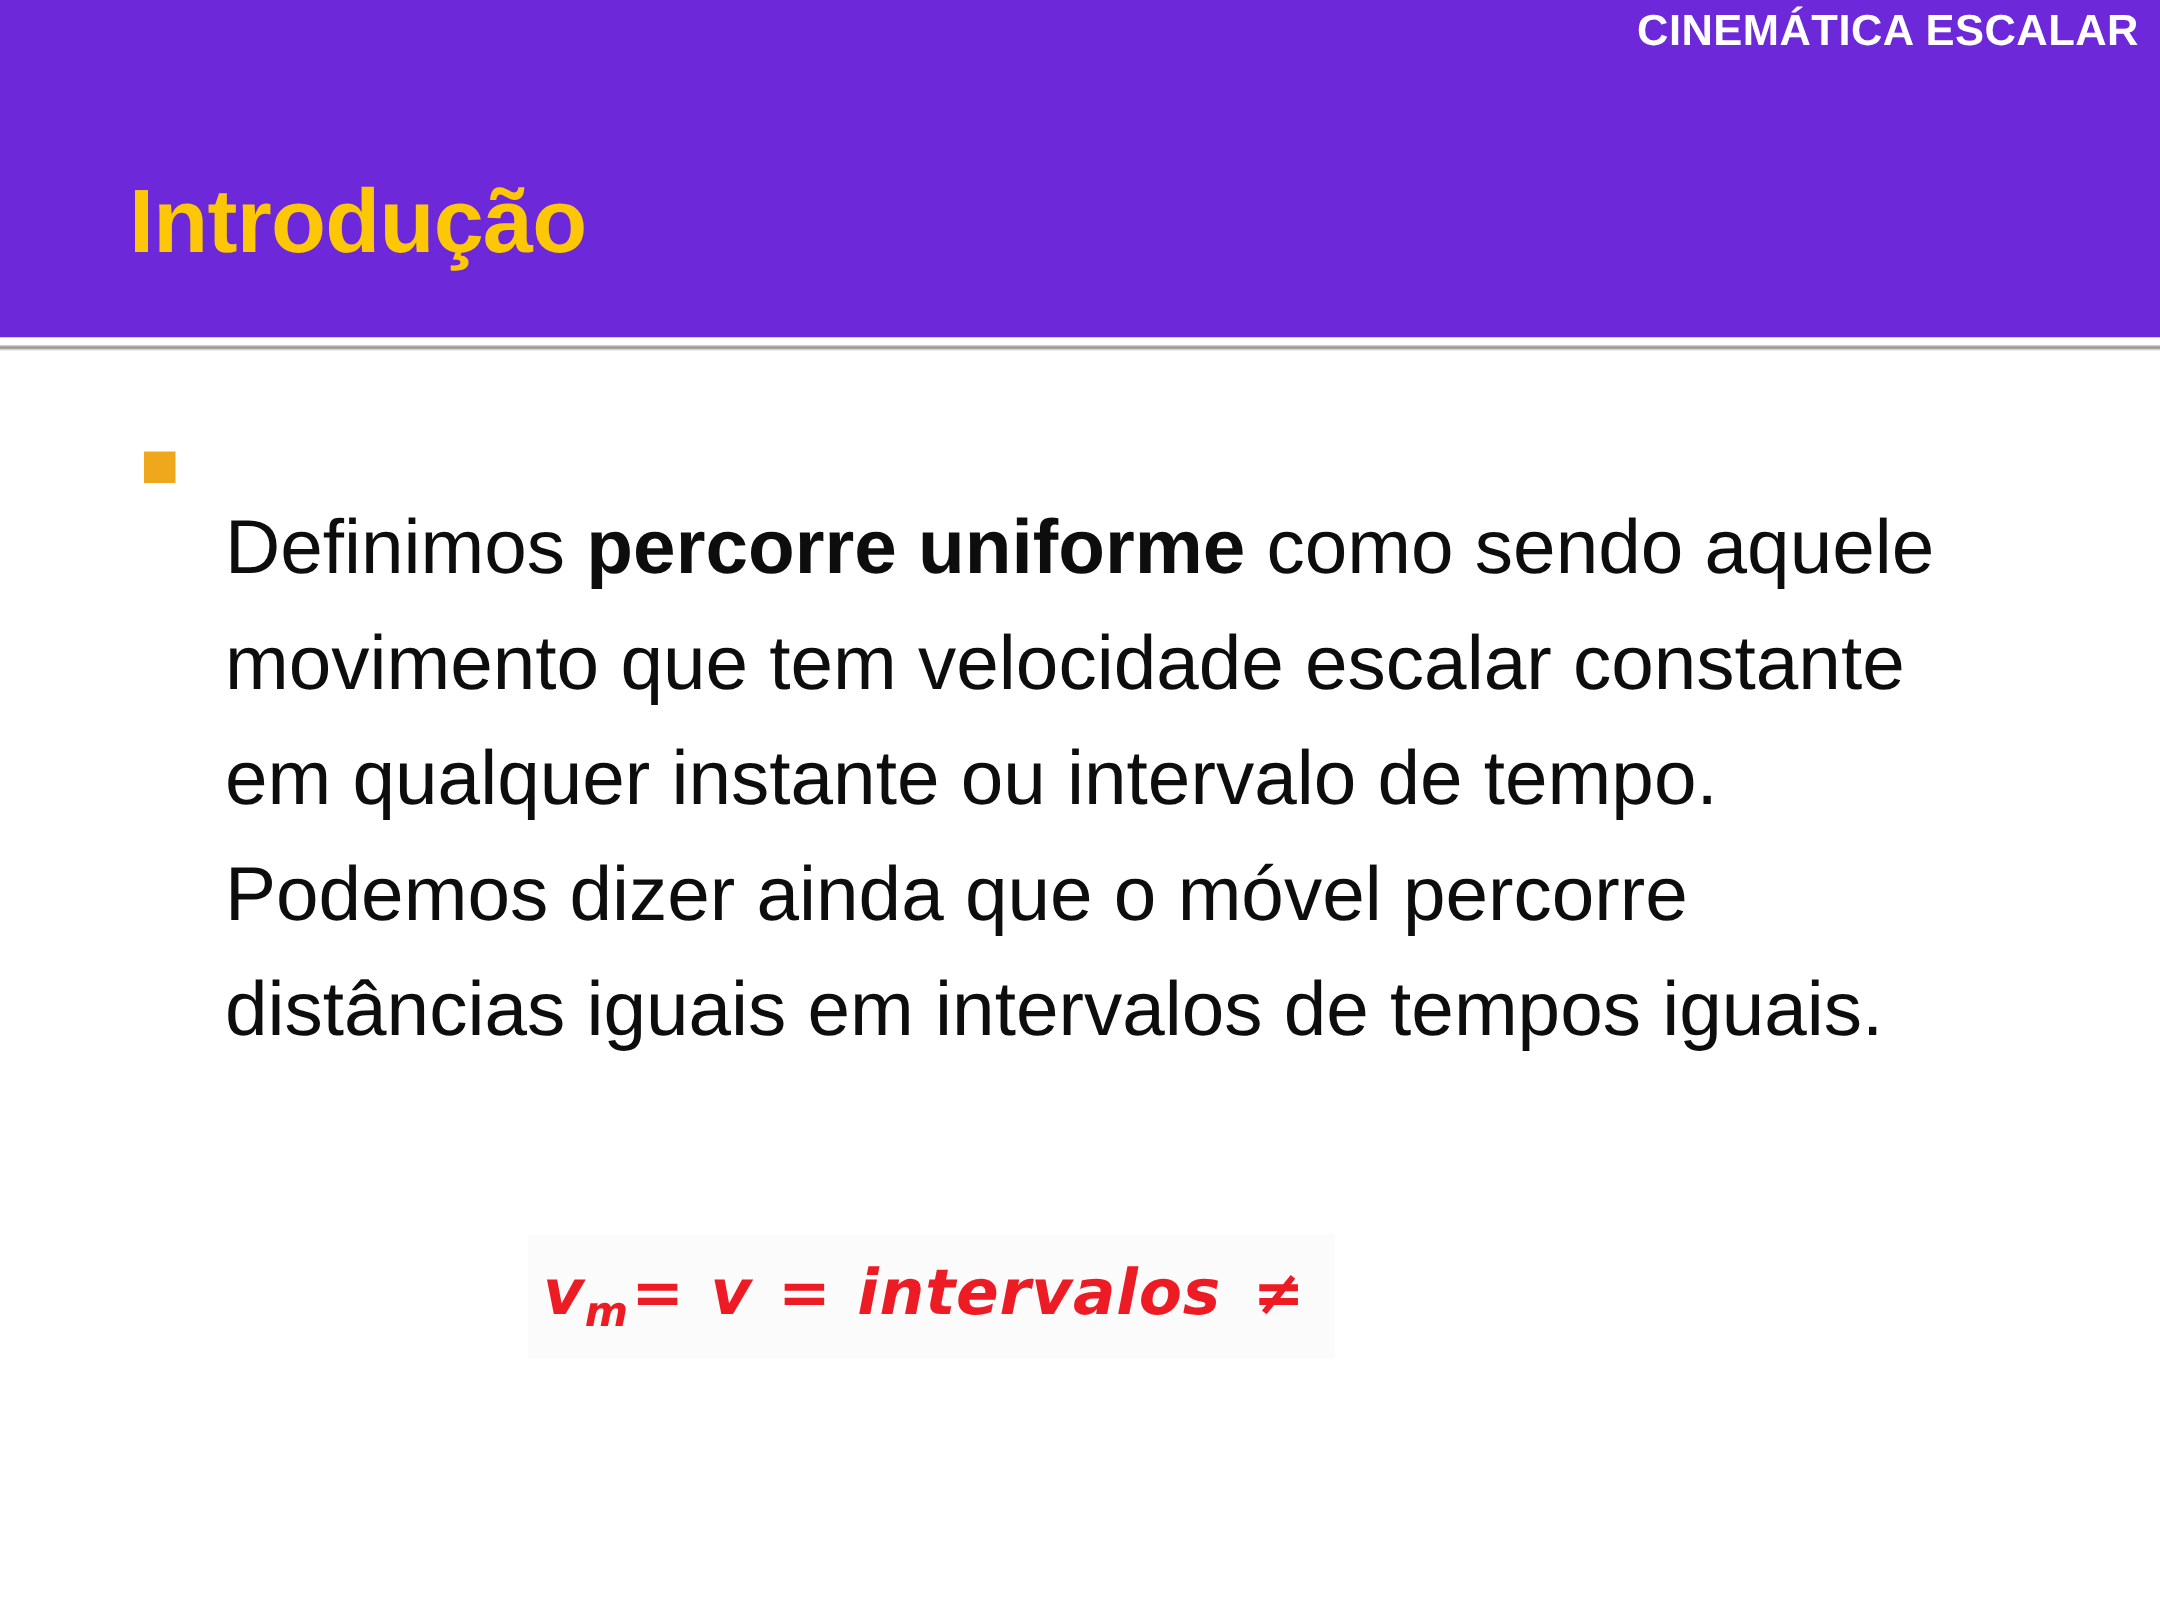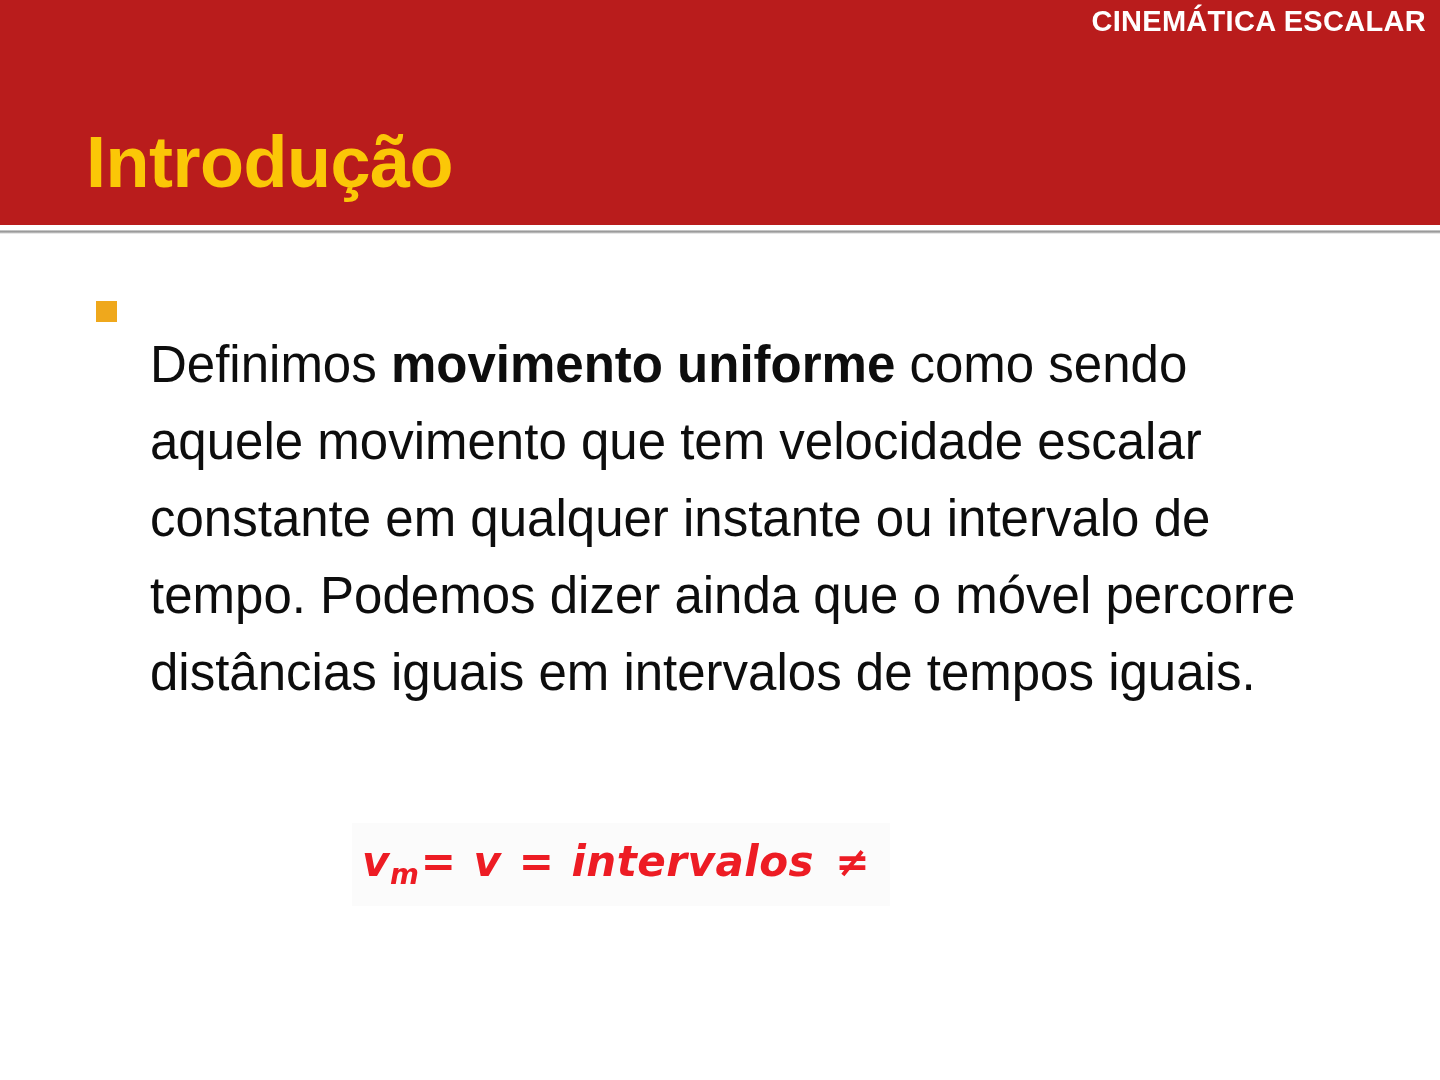--- a/index.html
+++ b/index.html
@@ -25,21 +25,21 @@
     background: #ffffff;
   }
 
   
   .header-band {
     position: absolute;
     left: 0;
     top: 0;
     width: 1440px;
     height: 225px;
-    background: #b91c1c;
+    background: #6d28d9;
   }
 
   .kicker {
     position: absolute;
     right: 14px;
     top: 6px;
     color: #ffffff;
     font-family: "Liberation Sans", sans-serif;
     font-weight: bold;
     font-size: 29px;
@@ -48,21 +48,21 @@
     line-height: 1.1;
   }
 
   .slide-title {
     position: absolute;
     left: 86px;
     top: 78px;
     color: #FBC707;
     font-family: "Liberation Sans", sans-serif;
     font-weight: bold;
-    font-size: 72px;
+    font-size: 60px;
     line-height: 1.0;
     letter-spacing: -0.5px;
     white-space: nowrap;
     text-align: center;
   }
 
   
   .divider-wrap {
     position: absolute;
     left: 0;
@@ -183,21 +183,21 @@
 
   <div class="divider-wrap">
     <div class="divider-gap"></div>
     <div class="divider-rule"></div>
   </div>
 
   <div class="content">
 
     <div class="bullet-row">
       <span class="bullet-marker"></span>
-      <p class="bullet-text" id="bullet-0"><span>Definimos </span><b>movimento uniforme</b><span> como sendo aquele movimento que tem velocidade escalar constante em qualquer instante ou intervalo de tempo. Podemos dizer ainda que o móvel percorre distâncias iguais em intervalos de tempos iguais.</span></p>
+      <p class="bullet-text" id="bullet-0"><span>Definimos </span><b>percorre uniforme</b><span> como sendo aquele movimento que tem velocidade escalar constante em qualquer instante ou intervalo de tempo. Podemos dizer ainda que o móvel percorre distâncias iguais em intervalos de tempos iguais.</span></p>
     </div>
 
     <div class="formula-box">
       <span class="formula" id="formula-line"><span>v</span><span class="sub">m</span><span class="op">=</span> <span>v</span> <span class="op">=</span> <span class="word">intervalos</span> <span class="neq">≠</span> <span>0</span></span>
     </div>
 
   </div>
 
 </div>
 

